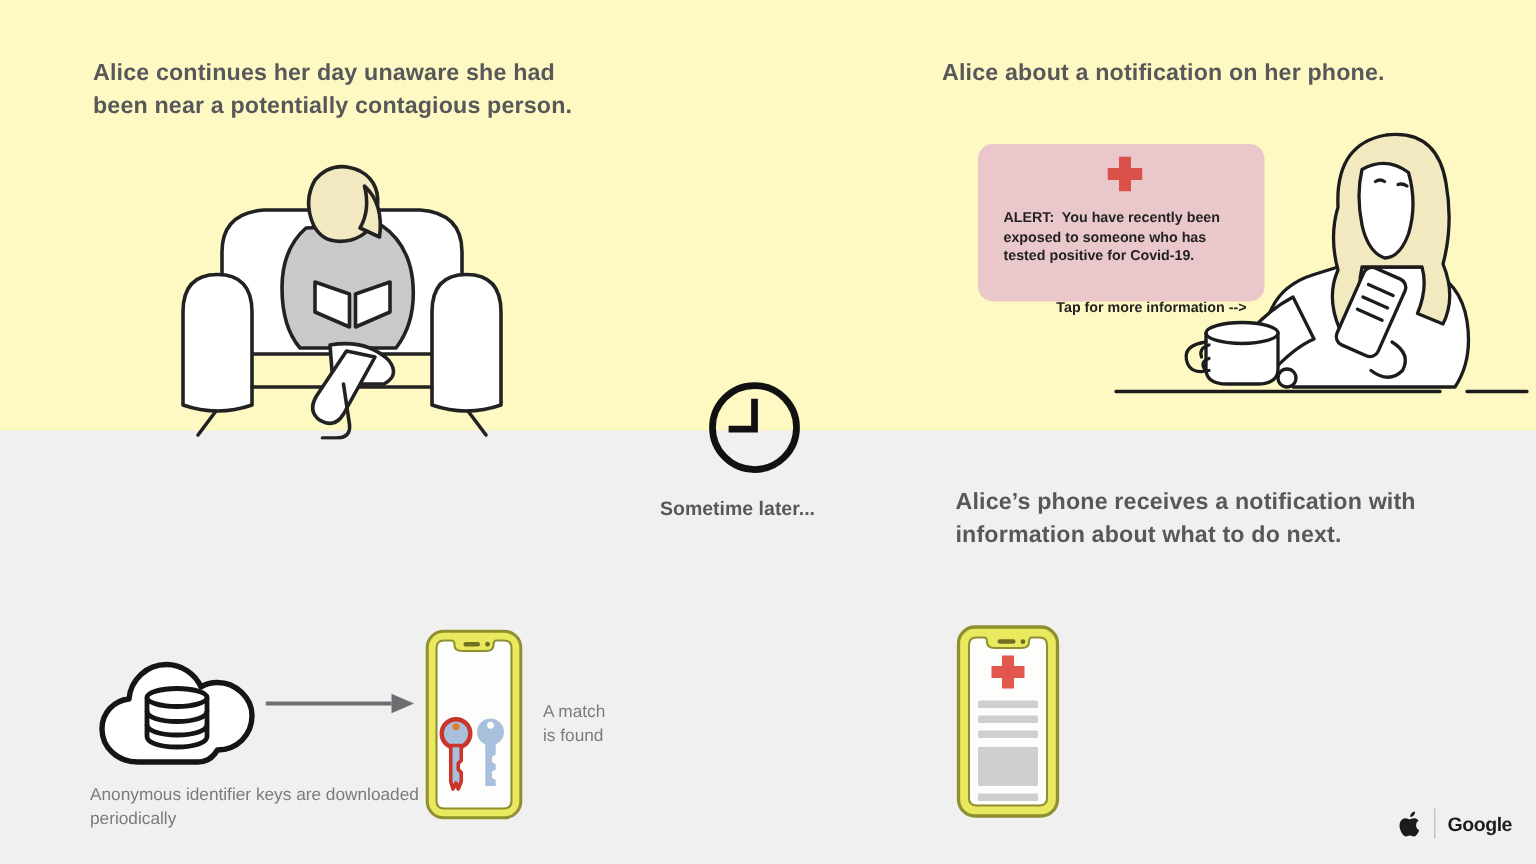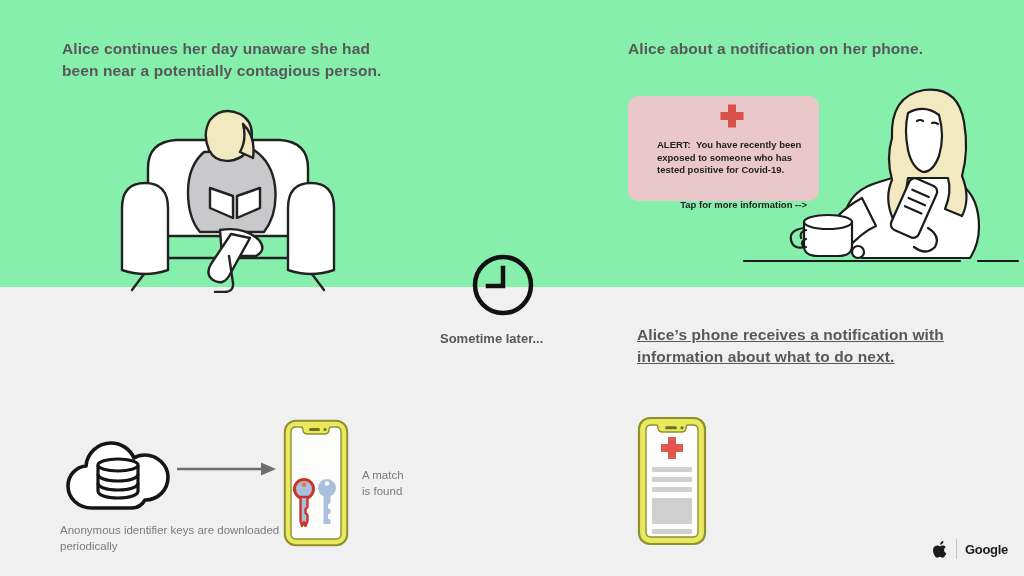--- a/index.html
+++ b/index.html
@@ -1,35 +1,35 @@
 <!DOCTYPE html>
 <html><head>
 <meta charset="utf-8">
 <style>
   html,body{margin:0;padding:0;background:#dcdcdc;}
   *{box-sizing:border-box;}
   #stage{
     position:relative;width:1024px;height:576px;overflow:hidden;
-    background:#86efac;font-family:"Liberation Sans",sans-serif;
+    background:#fef9c3;font-family:"Liberation Sans",sans-serif;
   }
   #bottom-band{position:absolute;left:0;top:287px;width:1024px;height:289px;background:#f0f0f1;}
   .abs{position:absolute;}
   .heading{
     font-size:15.5px;font-weight:bold;color:#58585a;line-height:21.5px;letter-spacing:.1px;
   }
   .caption{
     font-size:11.5px;color:#7a7b7e;line-height:15.5px;
   }
   .interlude-caption{font-size:13px;font-weight:bold;color:#58585a;}
   .prewrap{white-space:pre-wrap;}
   .preline{white-space:pre-line;}
   
   #alert-card{
-    left:628px;top:96px;width:191px;height:105px;border-radius:10px;
-    background:#eac7ca;padding:7px 12px 0 29px;text-align:center;
+    left:652px;top:96px;width:191px;height:105px;border-radius:10px;
+    background:#eac7ca;padding:7px 12px 0 17px;text-align:center;
   }
   #alert-card .alert-body{
     text-align:left;font-size:9.5px;font-weight:bold;color:#222;line-height:12.5px;margin-top:6px;
   }
   #alert-card .alert-tap{
     text-align:right;font-size:9.5px;font-weight:bold;color:#222;margin-top:22px;
   }
   
   #footer-brand{
     right:16px;top:537px;display:flex;align-items:center;gap:8px;height:24px;
@@ -162,21 +162,21 @@
         <circle cx="44" cy="69" r="9"></circle>
         <path d="M40.5 76 V105 H47.5 V101 L45 99.5 V95.5 L47.5 94 V90.5 L45 89 V85.5 L47.5 84 V76 Z"></path>
         <circle cx="44" cy="64.5" r="2.3" fill="#fdfdfb"></circle>
       </g>
     </svg>
   </div>
 
   <div class="abs caption preline" style="left:362px;top:468px;">A match
 is found</div>
 
-  <div class="abs heading" style="left:637px;top:324px;width:370px;text-decoration:underline;">Alice’s phone receives a notification with information about what to do next.</div>
+  <div class="abs heading" style="left:637px;top:324px;width:370px;">Alice’s phone receives a notification with information about what to do next.</div>
 
   <div class="abs" style="left:637px;top:416px;">
     <svg width="70" height="130" viewBox="0 0 70 130">
       <rect x="2" y="2" width="66" height="126" rx="11" fill="#e9e960" stroke="#8f8f2f" stroke-width="2.2"></rect>
       <path d="M9 14 Q9 9 14 9 H19 Q21 9 21 12 Q21 16 26 16 H44 Q49 16 49 12 Q49 9 51 9 H56 Q61 9 61 14 V116 Q61 121 56 121 H14 Q9 121 9 116 Z" fill="#fdfdfb" stroke="#8f8f2f" stroke-width="1.4"></path>
       <rect x="28" y="10.2" width="12" height="3" rx="1.5" fill="#70701f"></rect>
       <circle cx="45" cy="11.8" r="1.6" fill="#70701f"></circle>
       <path d="M31 21 h8 v7 h7 v8 h-7 v7 h-8 v-7 h-7 v-8 h7 z" fill="#e2574c"></path>
       <g fill="#cfcfd1">
         <rect x="15" y="51" width="40" height="5" rx="1"></rect>

